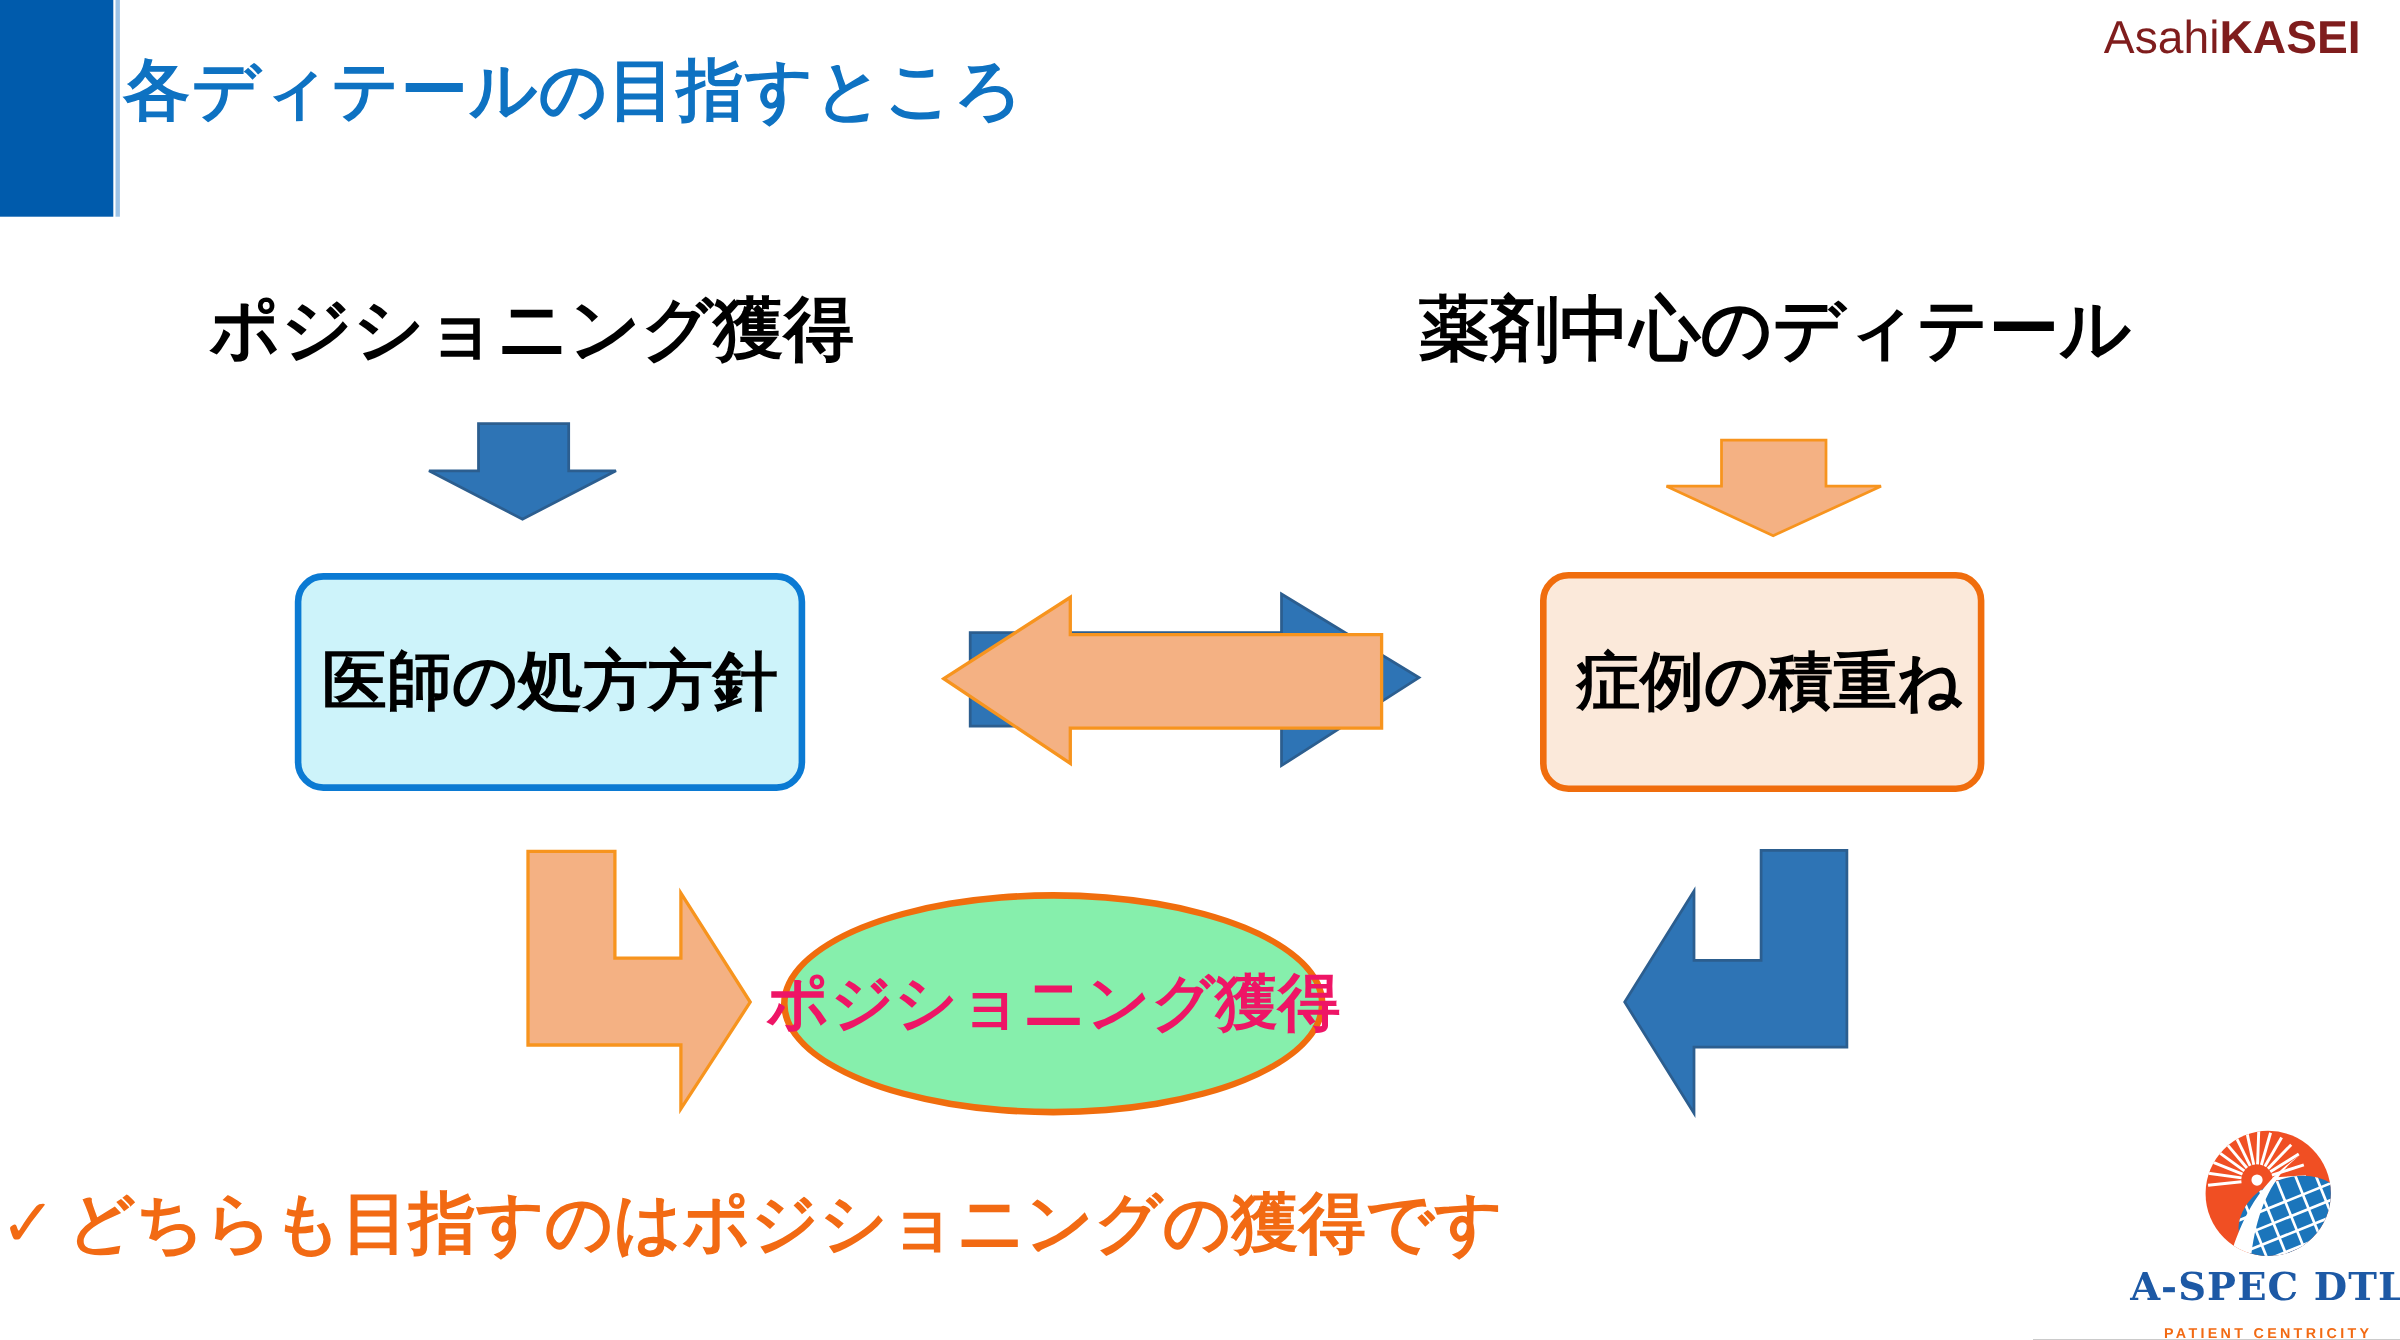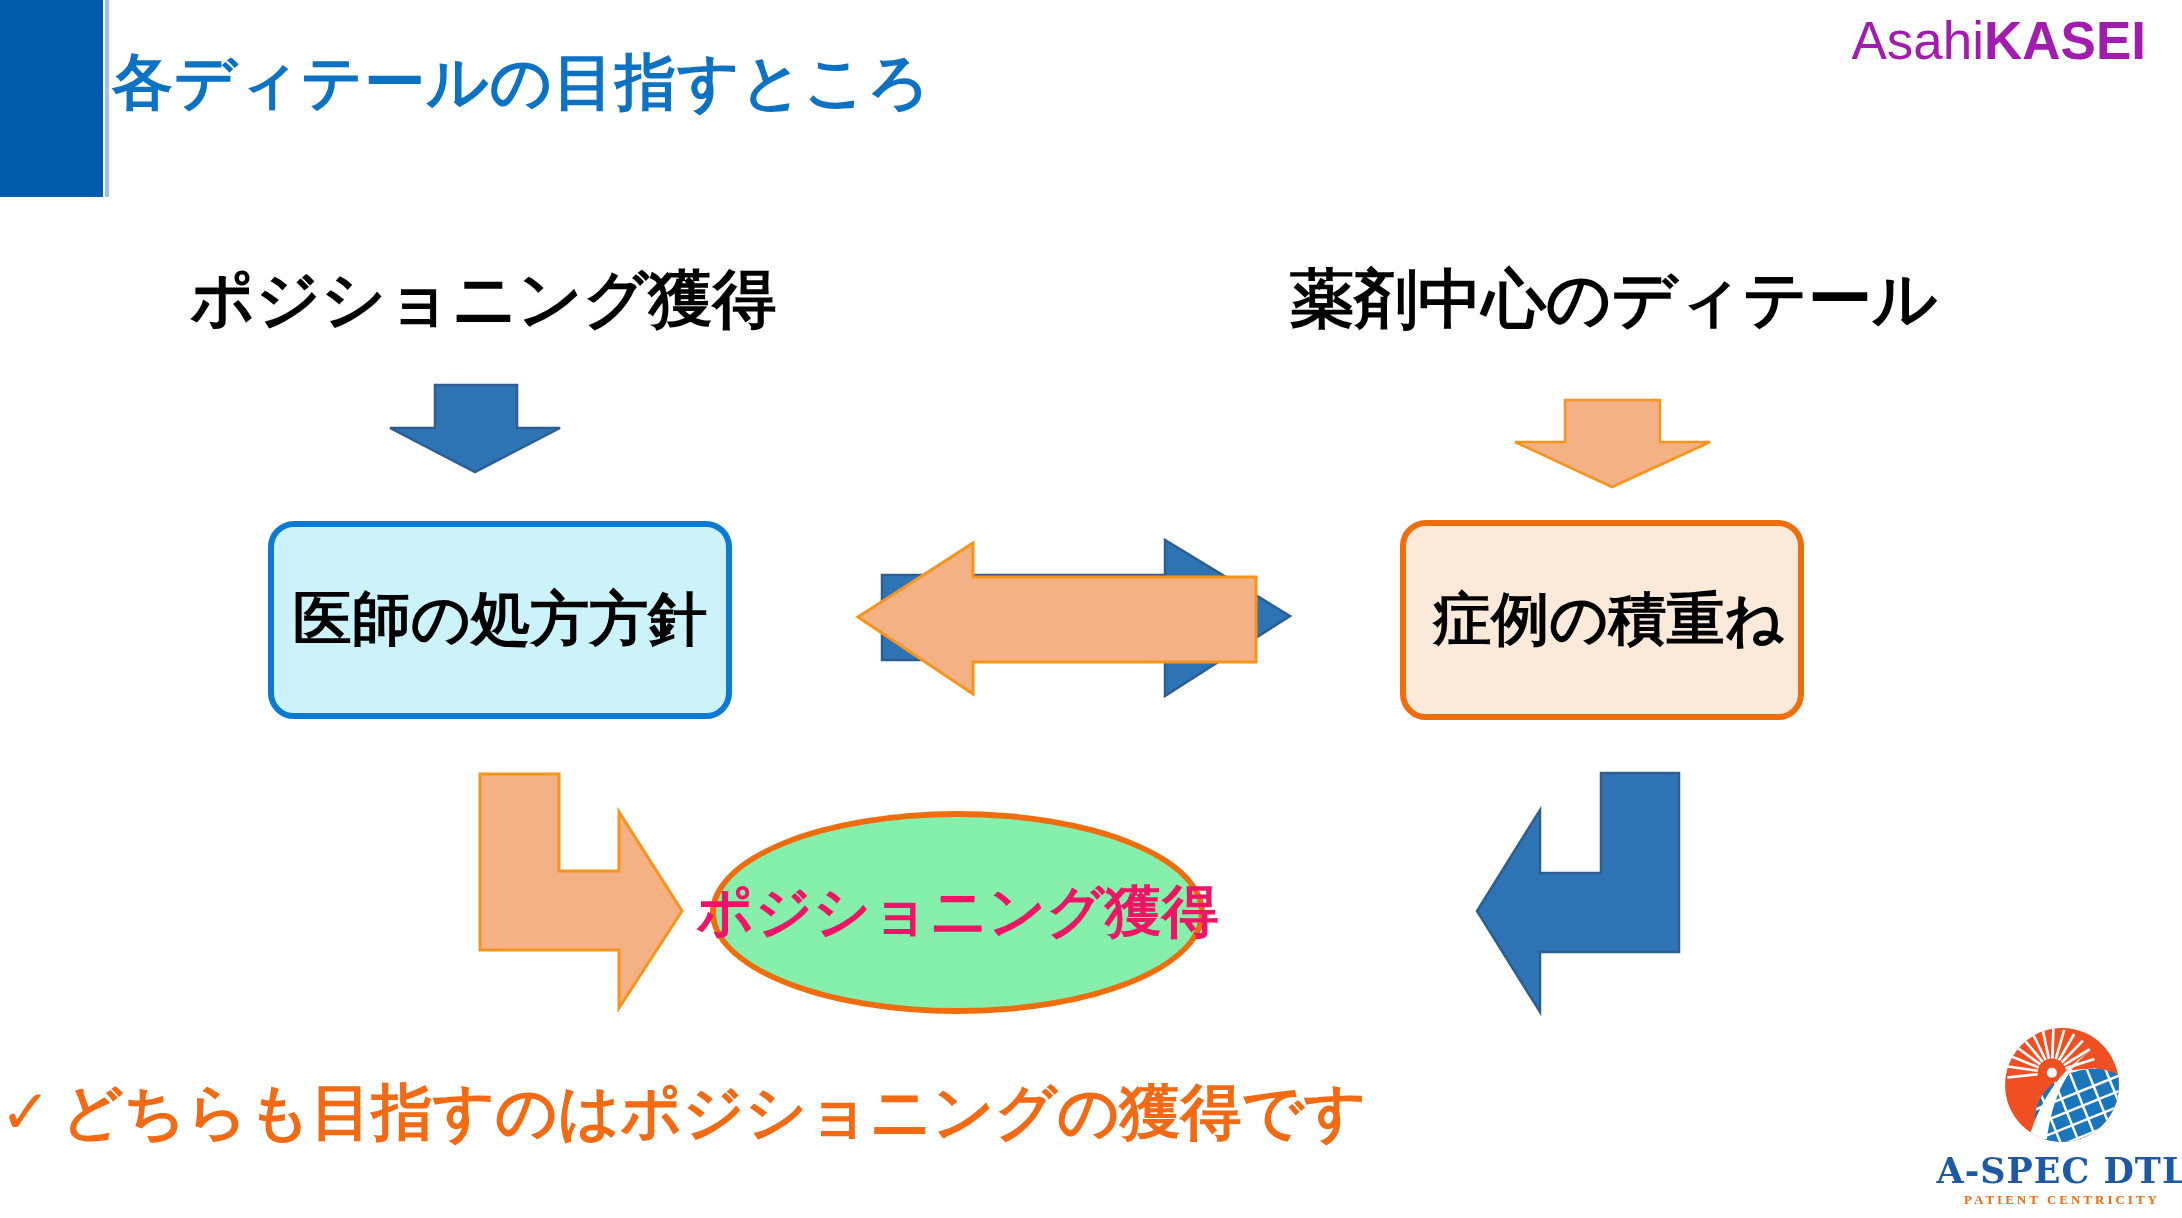--- a/index.html
+++ b/index.html
@@ -14,21 +14,21 @@
   .corner-bar{position:absolute;left:0;top:0;width:103px;height:197px;background:#005BAC;}
   .corner-stripe{position:absolute;left:105px;top:0;width:4px;height:197px;background:#9DC3E6;}
 
   .page-title{
     position:absolute;left:112px;top:42px;
     font-size:61px;font-weight:800;color:#0E72C2;
     letter-spacing:1px;white-space:nowrap;
   }
   .brand{
     position:absolute;right:36px;top:10px;
-    font-size:53px;color:#a21caf;white-space:nowrap;
+    font-size:42px;color:#7f1d1d;white-space:nowrap;
     letter-spacing:0px;
   }
   .brand .light{font-weight:500;}
   .brand .bold{font-weight:800;}
 
   .col-heading{
     position:absolute;top:256px;
     font-size:64px;font-weight:800;color:#000;
     white-space:nowrap;
   }
@@ -70,23 +70,23 @@
     position:absolute;right:22px;top:1026px;width:196px;
     display:flex;flex-direction:column;align-items:center;z-index:2;
   }
   .logo-mark{width:122px;height:122px;}
   .logo-name{
     font-family:"DejaVu Serif","Liberation Serif",serif;
     font-size:35px;font-weight:800;color:#1D59A5;
     letter-spacing:1px;white-space:nowrap;margin-top:2px;
   }
   .logo-tagline{
-    font-family:Liberation Serif, serif;
+    font-family:Liberation Sans, sans-serif;
     font-size:13px;font-weight:700;color:#F26A13;
-    letter-spacing:3px;white-space:nowrap;margin-top:1px;
+    letter-spacing:3px;white-space:nowrap;margin-top:13px;
   }
 </style>
 </head>
 <body>
 
 <div class="slide">
 
   <div class="corner-bar"></div>
   <div class="corner-stripe"></div>
 

